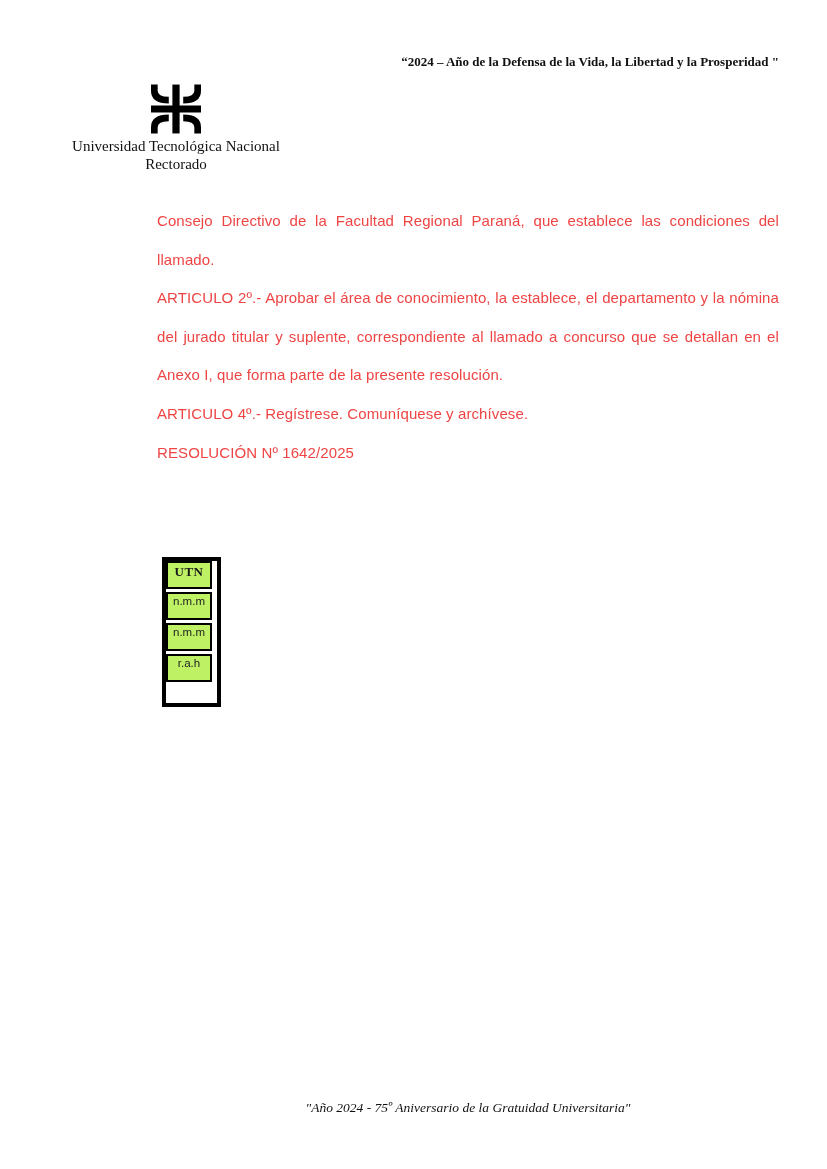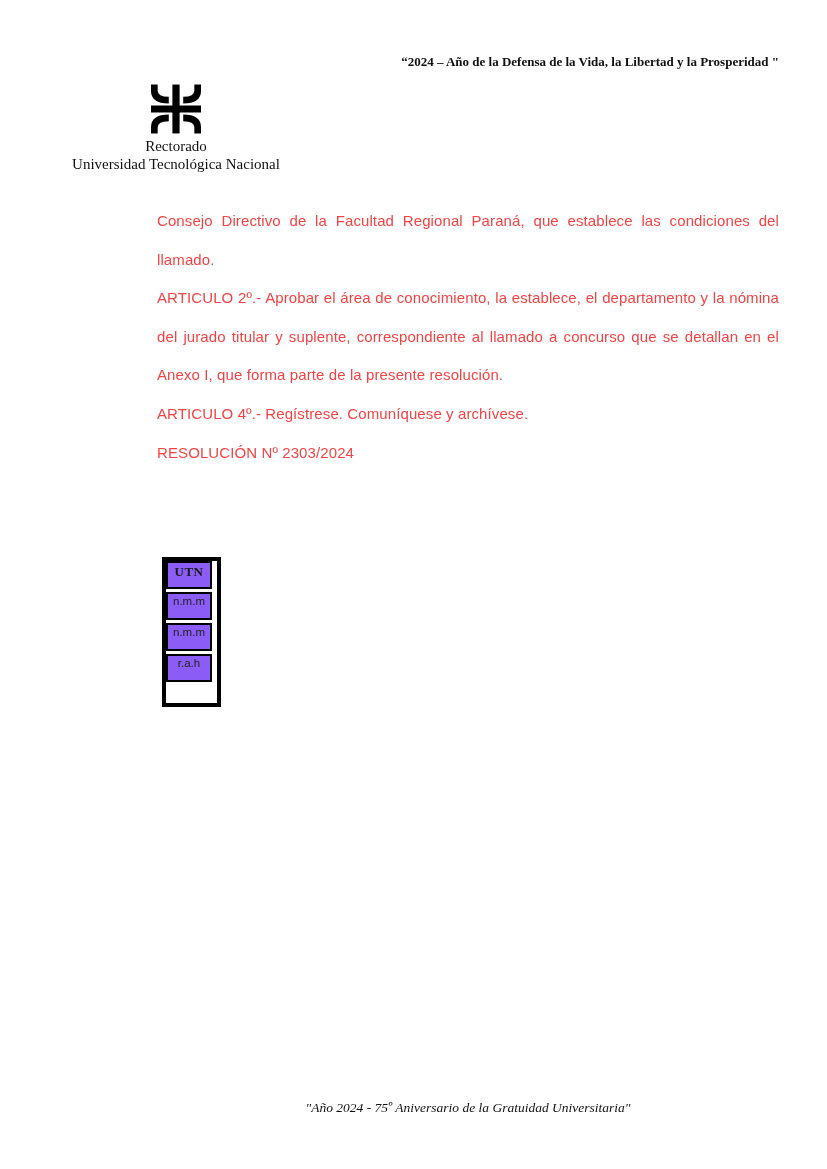--- a/index.html
+++ b/index.html
@@ -64,21 +64,21 @@
     padding: 0 5px 5px 0;
     background: #fff;
     display: inline-block;
   }
   .stamp-cell {
     width: 46px; height: 28px;
     border: 2px solid #000;
     margin-bottom: 3px;
     text-align: center;
     padding-top: 1px;
-    background: #8b5cf6;
+    background: #bef264;
   }
   .stamp-cell:last-child { margin-bottom: 16px; }
   .stamp-cell.utn {
     font-family: "Liberation Serif", serif;
     font-weight: bold;
     font-size: 13px;
     letter-spacing: 0.5px;
   }
   .stamp-cell.initials {
     font-family: "Liberation Sans", sans-serif;
@@ -110,29 +110,29 @@
         <g stroke="#000000" fill="none">
           <line x1="50" y1="1" x2="50" y2="89" stroke-width="13"></line>
           <line x1="5" y1="45" x2="95" y2="45" stroke-width="13"></line>
           <path d="M11 1 L11 12 Q11 29 37 29" stroke-width="12"></path>
           <path d="M89 1 L89 12 Q89 29 63 29" stroke-width="12"></path>
           <path d="M11 89 L11 78 Q11 61 37 61" stroke-width="12"></path>
           <path d="M89 89 L89 78 Q89 61 63 61" stroke-width="12"></path>
         </g>
       </svg>
     </div>
+    <div class="letterhead-line">Universidad Tecnológica Nacional</div>
     <div class="letterhead-line">Rectorado</div>
-    <div class="letterhead-line">Universidad Tecnológica Nacional</div>
   </div>
 
   <div class="body-text">
     <p>Consejo Directivo de la Facultad Regional Paraná, que establece las condiciones del llamado.</p>
     <p>ARTICULO 2º.- Aprobar el área de conocimiento, la establece, el departamento y la nómina del jurado titular y suplente, correspondiente al llamado a concurso que se detallan en el Anexo I, que forma parte de la presente resolución.</p>
     <p>ARTICULO 4º.- Regístrese. Comuníquese y archívese.</p>
-    <p class="no-justify">RESOLUCIÓN Nº 2303/2024</p>
+    <p class="no-justify">RESOLUCIÓN Nº 1642/2025</p>
   </div>
 
   <div class="stamp">
     <div class="stamp-cell utn">UTN</div>
     <div class="stamp-cell initials">n.m.m</div>
     <div class="stamp-cell initials">n.m.m</div>
     <div class="stamp-cell initials">r.a.h</div>
   </div>
 
   <div class="footer-quote">"Año 2024 - 75º Aniversario de la Gratuidad Universitaria"</div>

